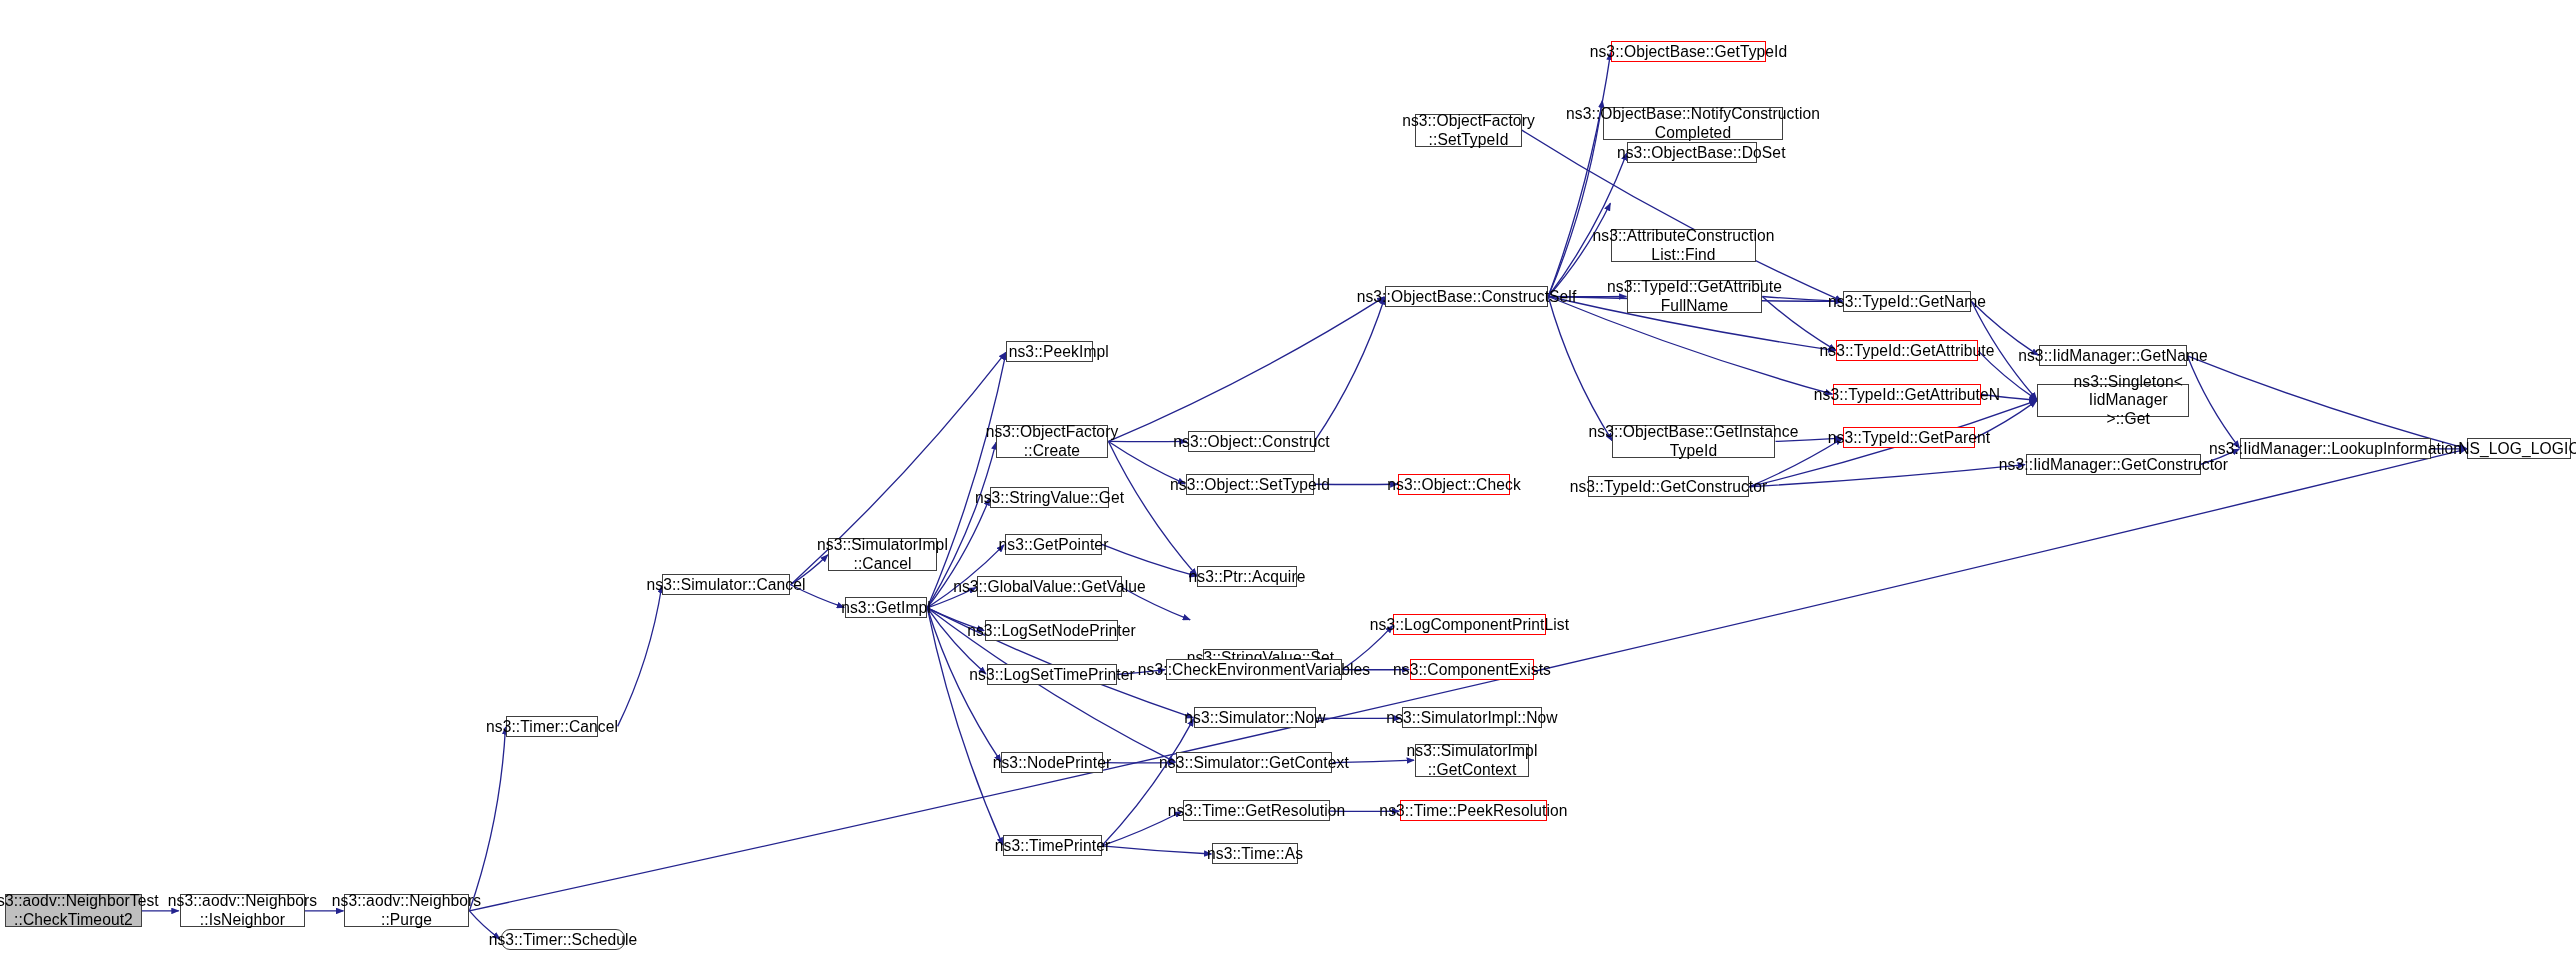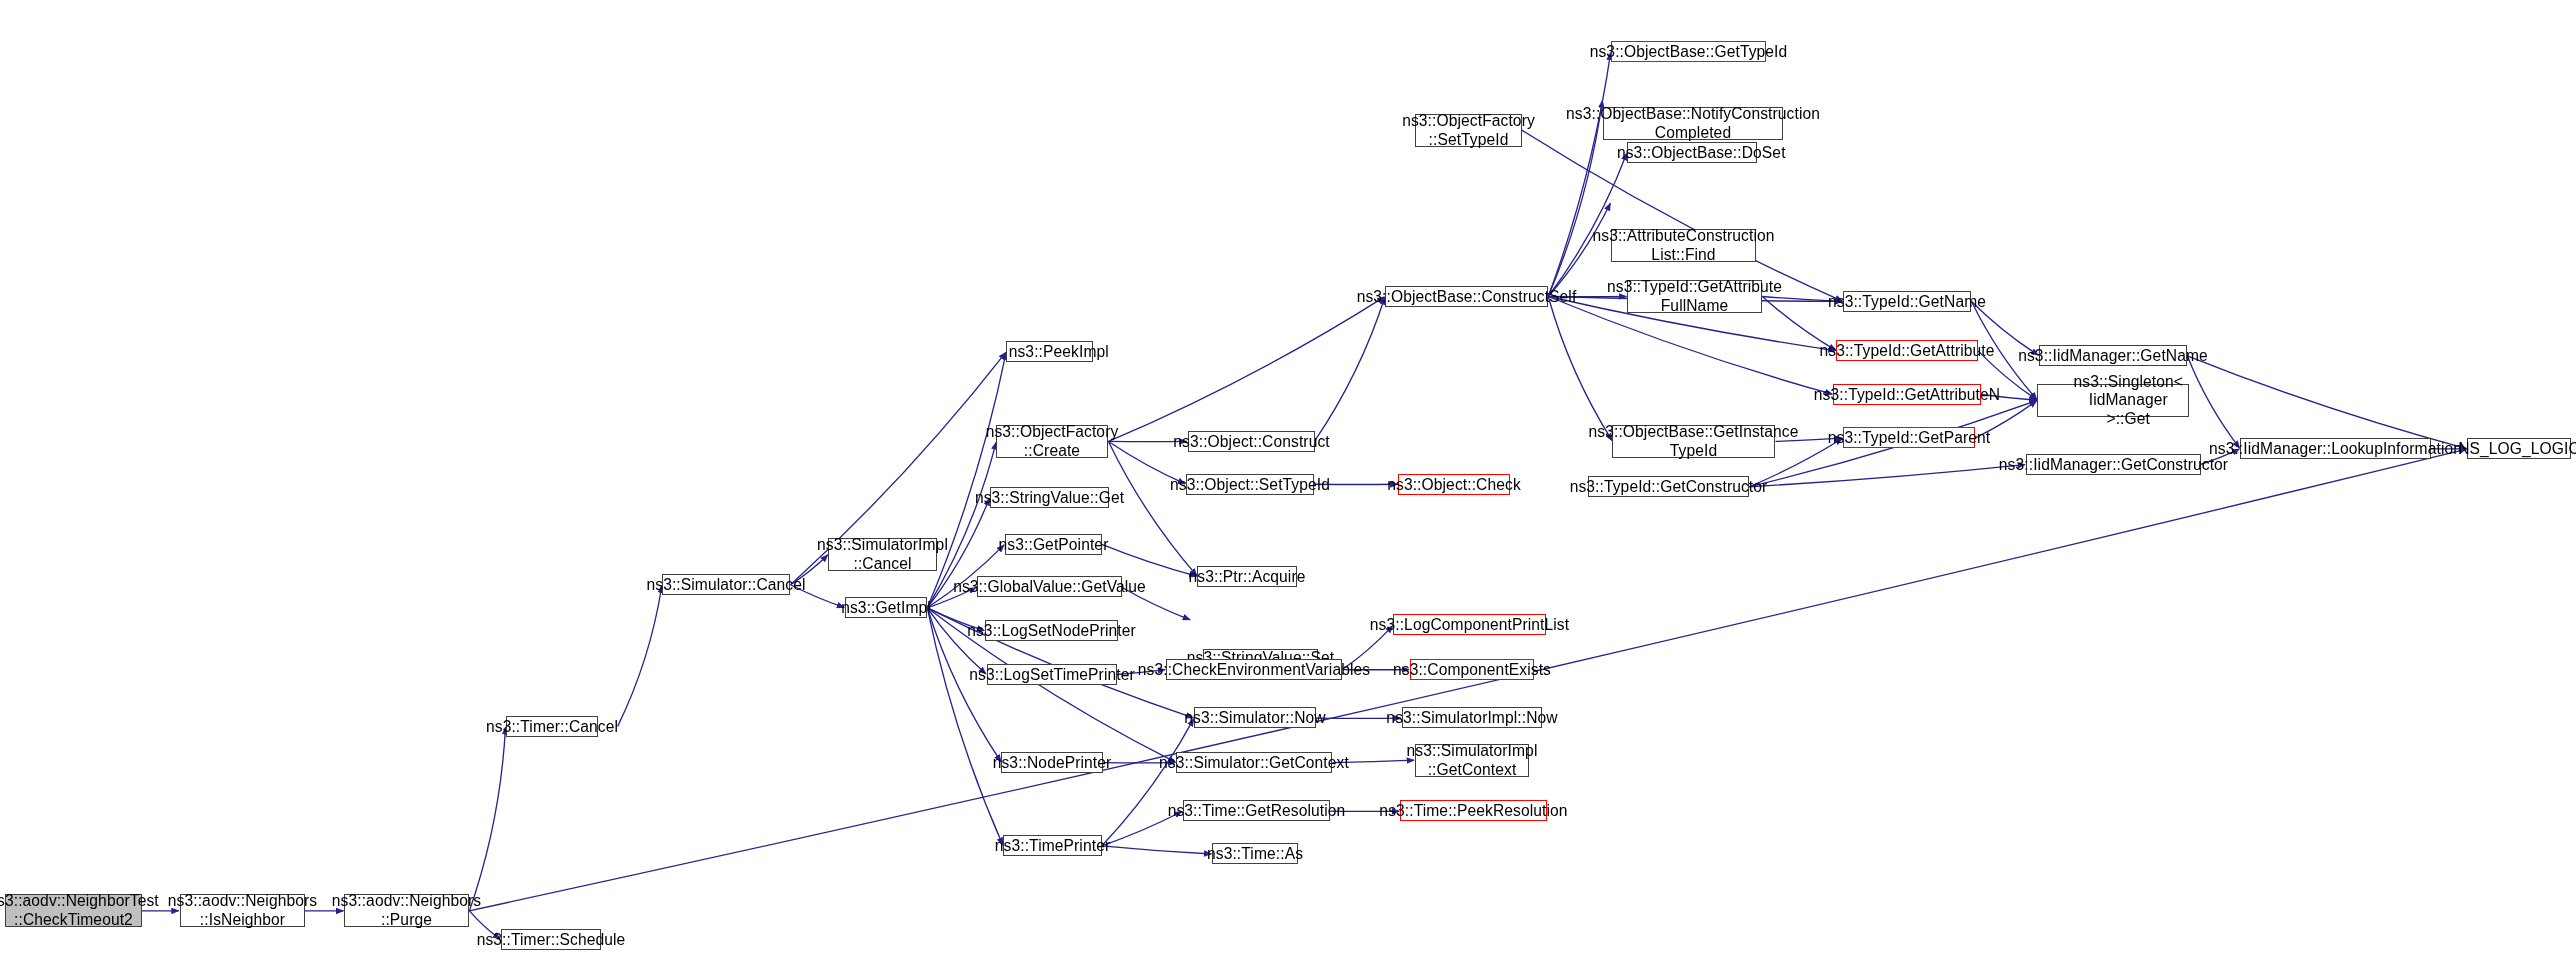--- a/index.html
+++ b/index.html
@@ -108,21 +108,21 @@
         <path d="M2952,545 Q2973.5,545.231 2995,545" fill="none" stroke="#23238e" stroke-width="1.6" marker-end="url(#arrow)"></path>
       </g>
   </svg>
   <div id="node-layer">
       <div class="node current" style="left: 5px; top: 894px; width: 137px; height: 33px;">ns3::aodv::NeighborTest
 ::CheckTimeout2</div>
       <div class="node" style="left: 180px; top: 894px; width: 125px; height: 33px;">ns3::aodv::Neighbors
 ::IsNeighbor</div>
       <div class="node" style="left: 344px; top: 894px; width: 125px; height: 33px;">ns3::aodv::Neighbors
 ::Purge</div>
-      <div class="node" style="left: 501px; top: 929px; width: 100px; height: 21.4px;">ns3::Timer::Schedule</div>
+      <div class="node" style="left: 501px; top: 929px; width: 124px; height: 21.4px; border-radius: 9px;">ns3::Timer::Schedule</div>
       <div class="node" style="left: 506px; top: 716px; width: 92px; height: 21.4px;">ns3::Timer::Cancel</div>
       <div class="node" style="left: 662px; top: 574px; width: 128px; height: 21.4px;">ns3::Simulator::Cancel</div>
       <div class="node" style="left: 828px; top: 538px; width: 109px; height: 33px;">ns3::SimulatorImpl
 ::Cancel</div>
       <div class="node" style="left: 845px; top: 597px; width: 82px; height: 21.4px;">ns3::GetImpl</div>
       <div class="node" style="left: 1006px; top: 341px; width: 87px; height: 21.4px; padding-left: 21px;">ns3::PeekImpl</div>
       <div class="node" style="left: 996px; top: 425px; width: 112px; height: 33px;">ns3::ObjectFactory
 ::Create</div>
       <div class="node" style="left: 990px; top: 487px; width: 119px; height: 21.4px;">ns3::StringValue::Get</div>
       <div class="node" style="left: 1005px; top: 534px; width: 97px; height: 21.4px;">ns3::GetPointer</div>

